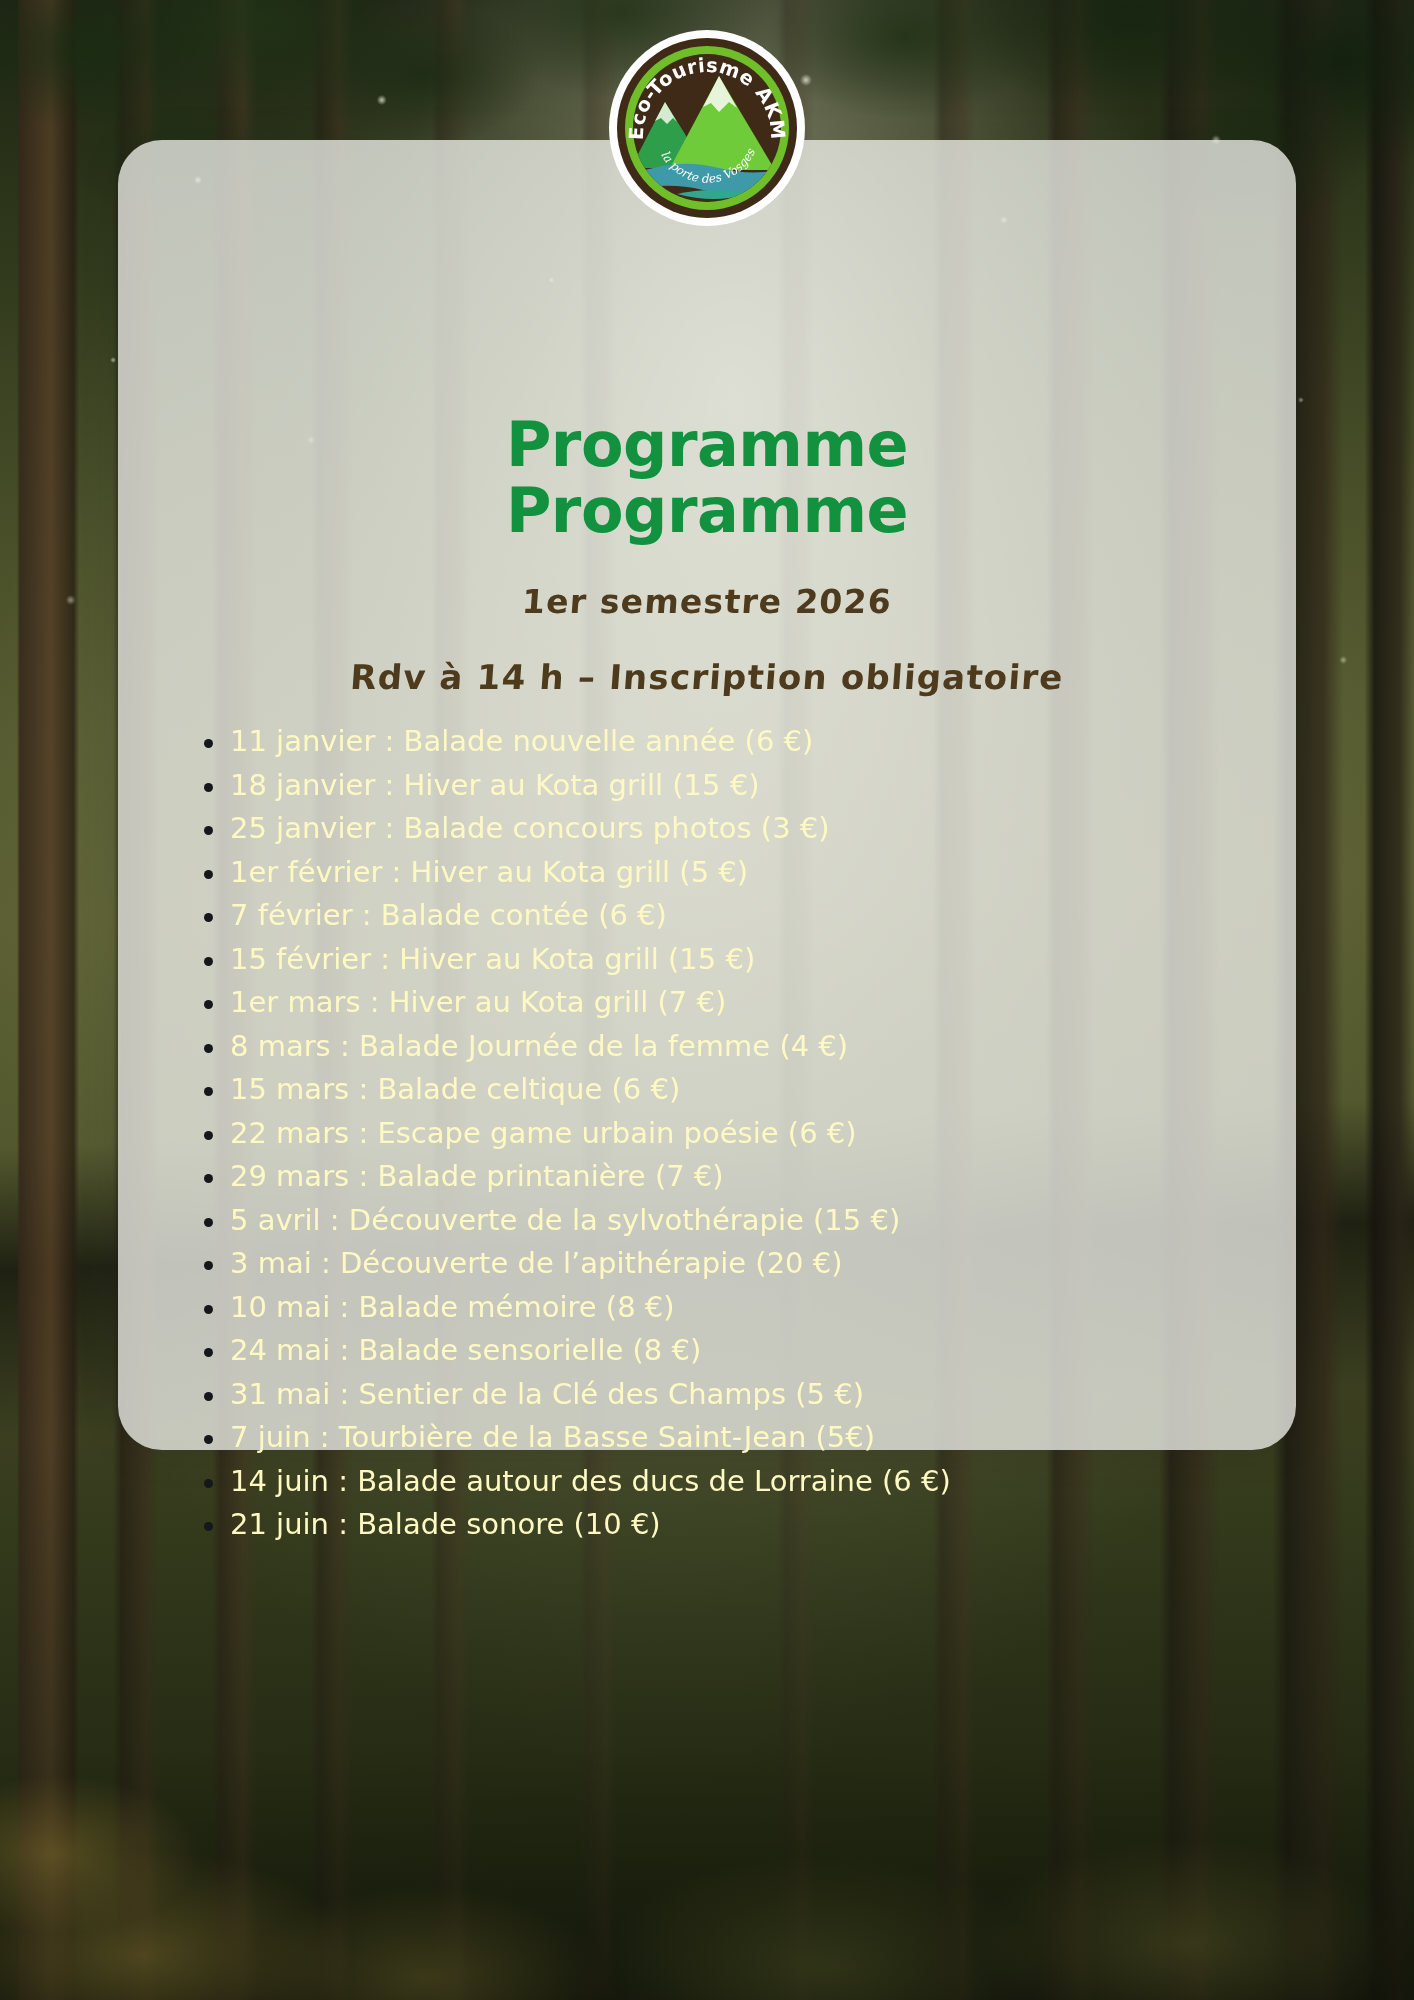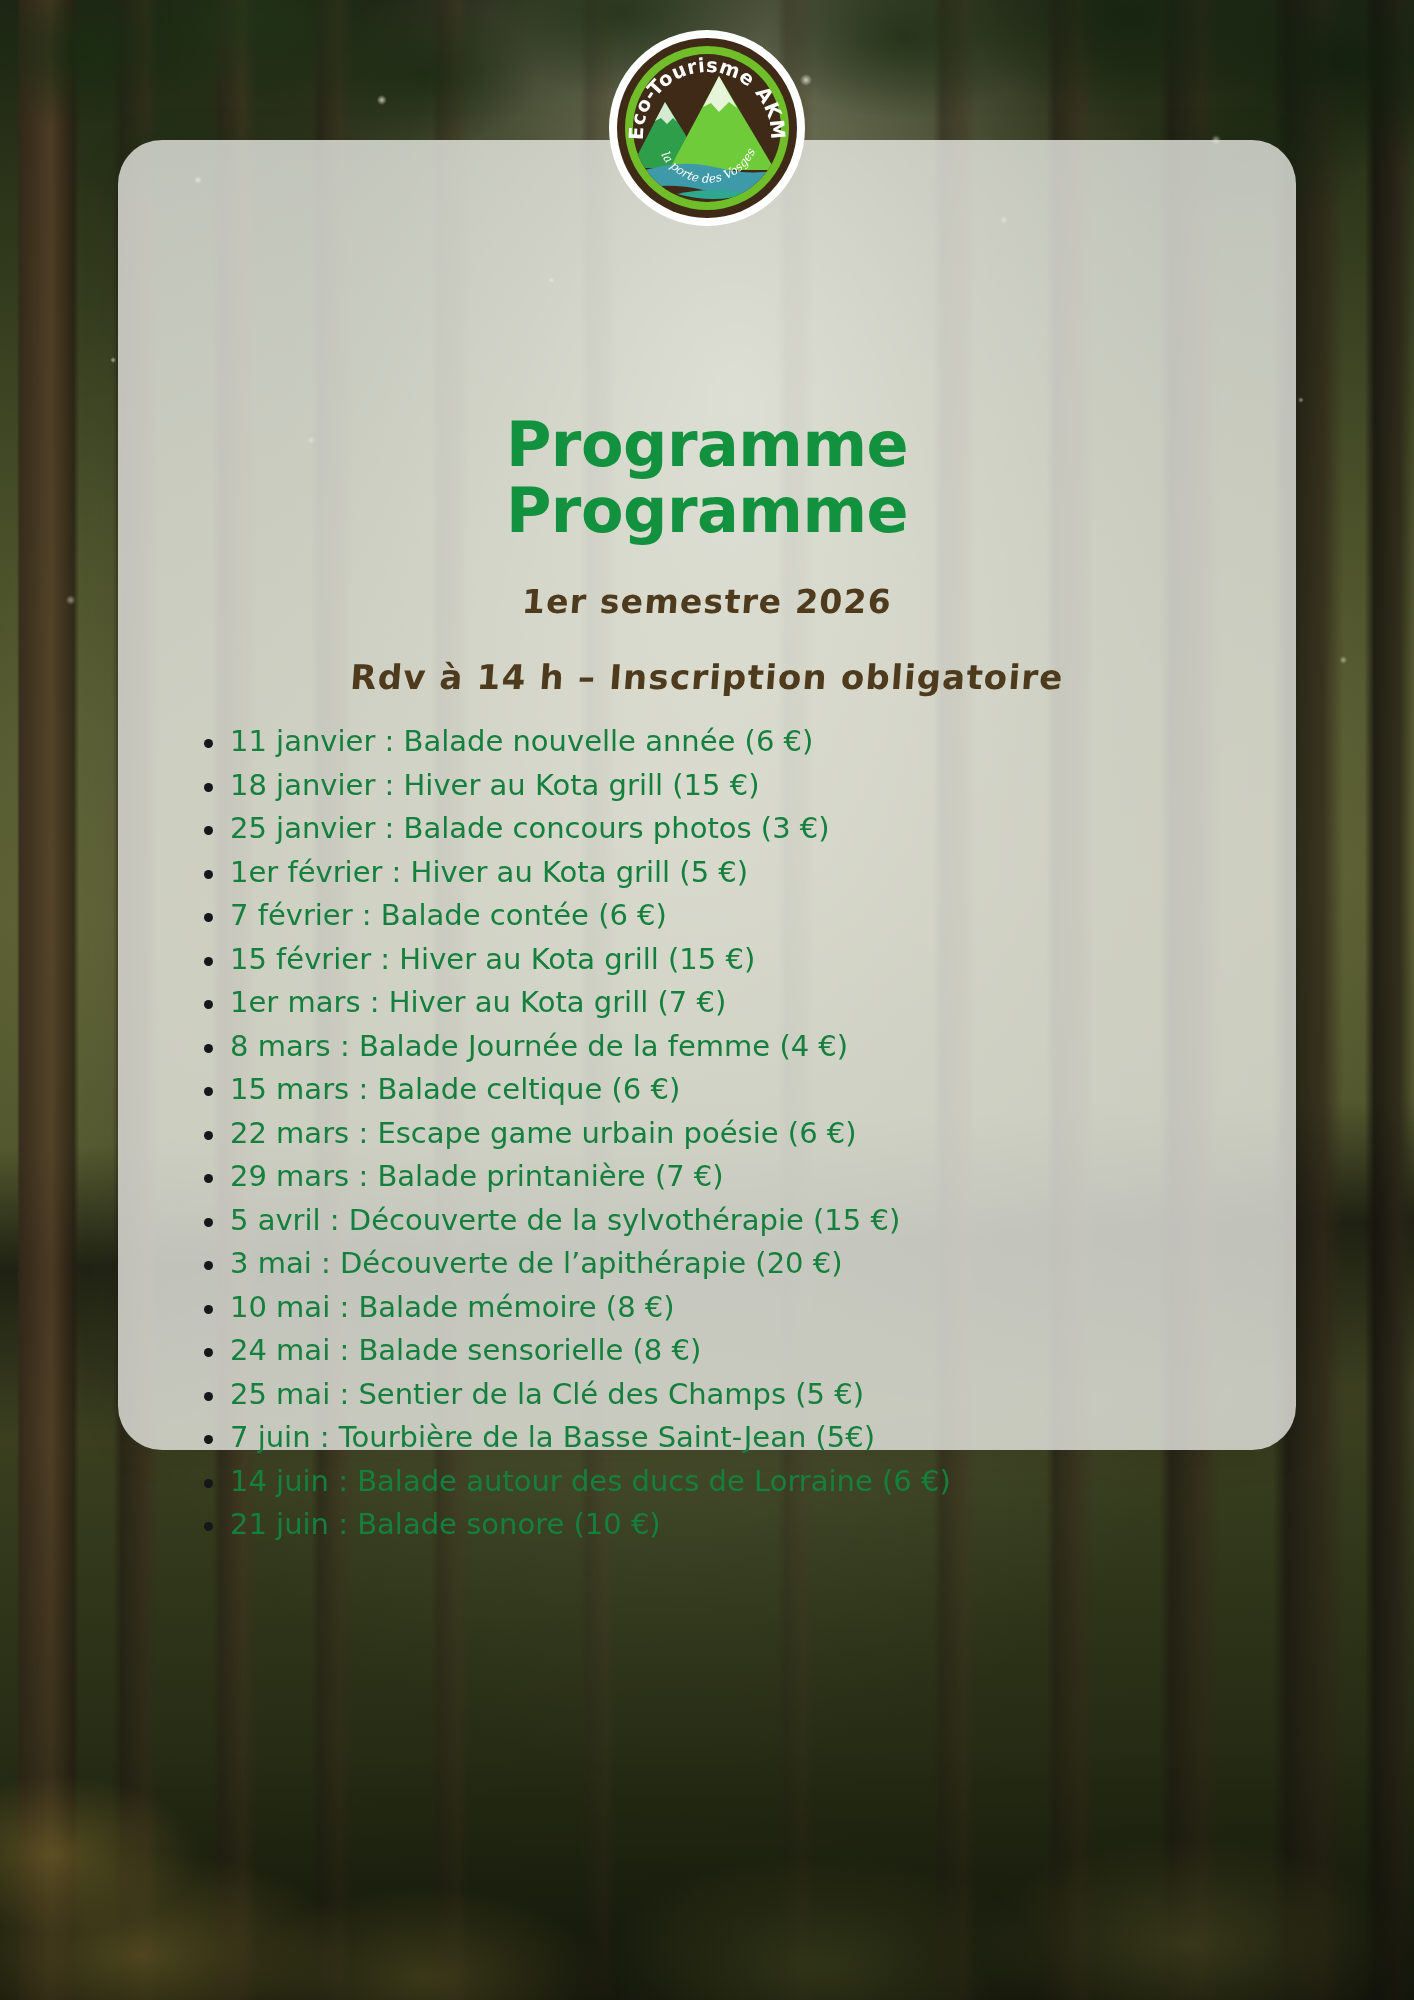--- a/index.html
+++ b/index.html
@@ -185,21 +185,21 @@
     margin: 0;
     padding: 0;
     list-style: none;
   }
   .list-item {
     position: relative;
     padding-left: 42px;
     font-family: "DejaVu Sans", sans-serif;
     font-size: 29px;
     line-height: 43.5px;
-    color: #15803d;
+    color: #fef9c3;
     white-space: nowrap;
   }
   .list-item::before {
     content: "";
     position: absolute;
     left: 16px;
     top: 19px;
     width: 9px;
     height: 9px;
     border-radius: 50%;
@@ -239,21 +239,21 @@
         <li class="list-item">15 février : Hiver au Kota grill (15 €)</li>
         <li class="list-item">1er mars : Hiver au Kota grill (7 €)</li>
         <li class="list-item">8 mars : Balade Journée de la femme (4 €)</li>
         <li class="list-item">15 mars : Balade celtique (6 €)</li>
         <li class="list-item">22 mars : Escape game urbain poésie (6 €)</li>
         <li class="list-item">29 mars : Balade printanière (7 €)</li>
         <li class="list-item">5 avril : Découverte de la sylvothérapie (15 €)</li>
         <li class="list-item">3 mai : Découverte de l’apithérapie (20 €)</li>
         <li class="list-item">10 mai : Balade mémoire (8 €)</li>
         <li class="list-item">24 mai : Balade sensorielle (8 €)</li>
-        <li class="list-item">25 mai : Sentier de la Clé des Champs (5 €)</li>
+        <li class="list-item">31 mai : Sentier de la Clé des Champs (5 €)</li>
         <li class="list-item">7 juin : Tourbière de la Basse Saint-Jean (5€)</li>
         <li class="list-item">14 juin : Balade autour des ducs de Lorraine (6 €)</li>
         <li class="list-item">21 juin : Balade sonore (10 €)</li>
       </ul>
 
     </div>
   </div>
 
   <div class="logo-wrap">
     <svg viewBox="0 0 200 200" xmlns="http://www.w3.org/2000/svg" aria-hidden="true">

